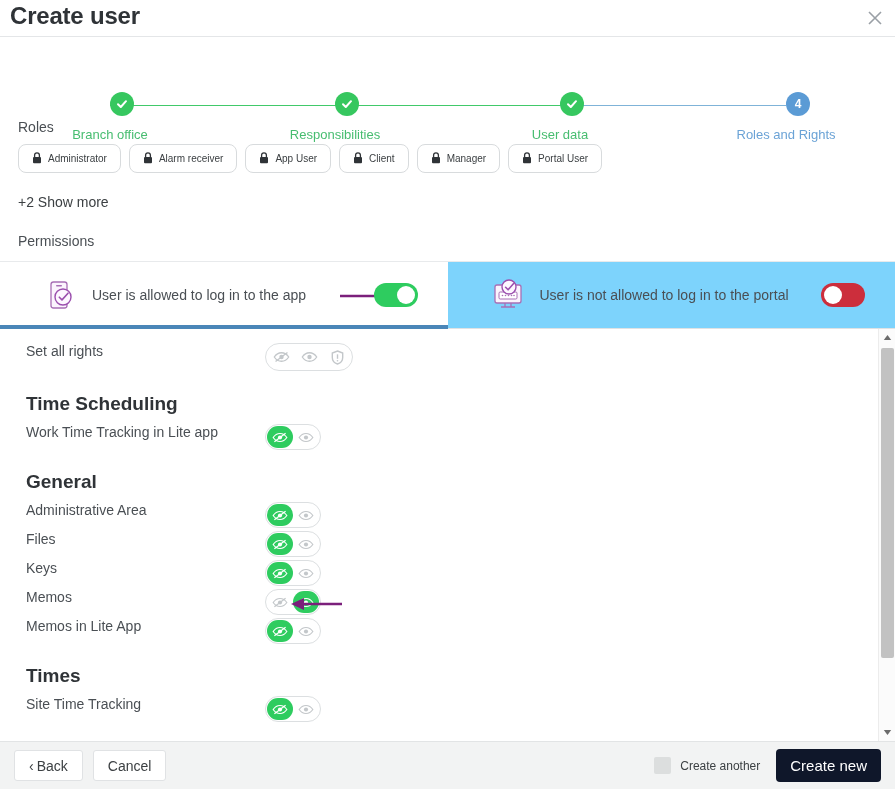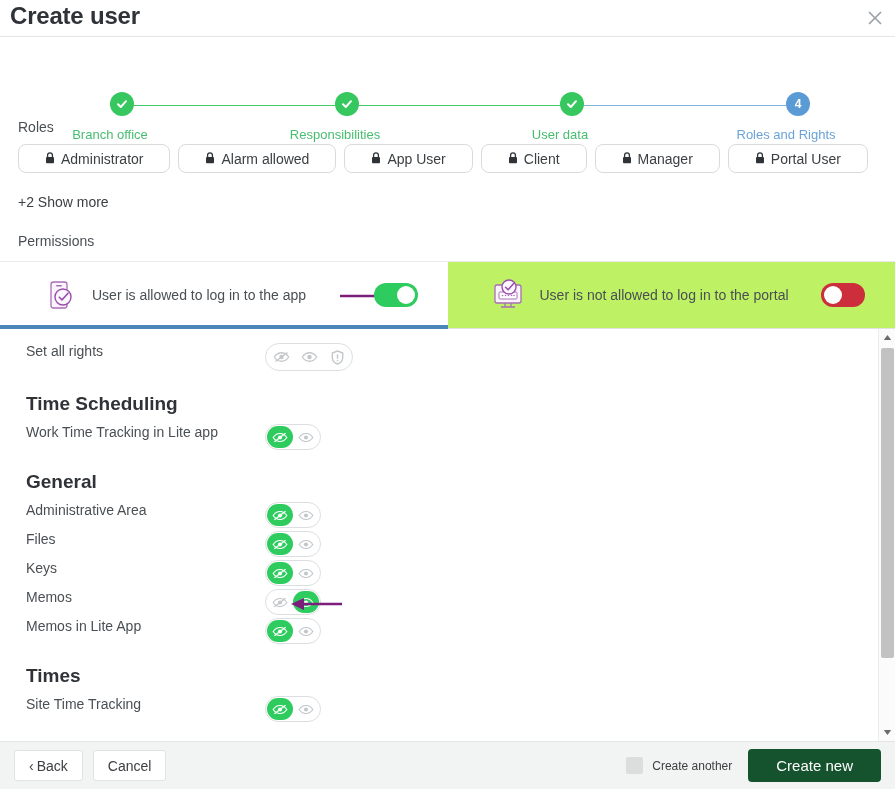--- a/index.html
+++ b/index.html
@@ -52,38 +52,38 @@
   .step-label.current { color:#6ba3d6; }
 
   
   .section-label { font-size:14px; color:#4a4f54; }
   .roles-wrap { padding: 4px 0 0 18px; }
   #roles-title { margin-bottom: 9px; }
   .chips { display:flex; gap:8px; }
   .chip {
     border:1px solid #d8dbdd; border-radius:8px; background:#fff;
     height:29px; display:flex; align-items:center; gap:6px;
-    padding: 0 26px; font-size:14px; color:#3c4043; cursor:pointer;
+    padding: 0 13px; font-size:10px; color:#3c4043; cursor:pointer;
     white-space:nowrap;
   }
   .lock-icon { display:block; }
   .show-more {
     margin-top:21px; font-size:14px; color:#3c4043; cursor:pointer;
   }
   #permissions-title { margin-top: 23px; margin-bottom: 0; }
 
   
   .mode-cards { display:flex; margin-top:12px; height:68px; flex:0 0 68px; position:relative; }
   .mode-card {
     flex:1 1 50%; display:flex; align-items:center; gap:14px;
     padding-left:44px; position:relative; cursor:pointer;
     border-top:1px solid #e8eaec; border-bottom:1px solid #dfe2e4;
   }
   .mode-card.active { background:#fff; }
-  .mode-card.inactive { background:#bef264; }
+  .mode-card.inactive { background:#7dd3fc; }
   .mode-card.active::after {
     content:""; position:absolute; left:0; right:0; bottom:-1px; height:4px;
     background:#4a86b8;
   }
   .mode-text { font-size:14px; color:#4a4f54; flex:1; }
   .mode-icon { width:34px; height:34px; flex:0 0 34px; }
   .mode-icon svg { display:block; }
   .switch {
     width:44px; height:24px; border-radius:12px; position:relative;
     margin-right:30px; flex:0 0 44px; cursor:pointer;
@@ -156,22 +156,22 @@
     cursor:pointer; font-family:inherit;
     display:flex; align-items:center; gap:3px;
   }
   .spacer { flex:1; }
   .check-wrap { display:flex; align-items:center; gap:9px; cursor:pointer; }
   .checkbox {
     width:17px; height:17px; background:#dcdede; border-radius:2px;
   }
   .check-label { font-size:12px; color:#3c4043; }
   .btn-primary {
-    background:#14532d; border:none; border-radius:4px;
-    height:33px; padding:0 28px; font-size:15px; color:#fff;
+    background:#0f172a; border:none; border-radius:4px;
+    height:33px; padding:0 14px; font-size:15px; color:#fff;
     cursor:pointer; font-family:inherit; margin-left:6px;
   }
 </style>
 </head>
 <body>
 
 <div class="dialog">
 
   <div class="header">
     <div class="header-title">Create user</div>
@@ -228,21 +228,21 @@
               <path d="M2.6 5V3.3a2.4 2.4 0 0 1 4.8 0V5" stroke="#2f3337" stroke-width="1.3" fill="none"></path>
               <rect x="1" y="5" width="8" height="6.2" rx="1" fill="#2f3337"></rect>
             </svg></span>
         <span>Administrator</span>
       </div>
       <div class="chip">
         <span class="lock-icon"><svg width="10" height="12" viewBox="0 0 10 12">
               <path d="M2.6 5V3.3a2.4 2.4 0 0 1 4.8 0V5" stroke="#2f3337" stroke-width="1.3" fill="none"></path>
               <rect x="1" y="5" width="8" height="6.2" rx="1" fill="#2f3337"></rect>
             </svg></span>
-        <span>Alarm allowed</span>
+        <span>Alarm receiver</span>
       </div>
       <div class="chip">
         <span class="lock-icon"><svg width="10" height="12" viewBox="0 0 10 12">
               <path d="M2.6 5V3.3a2.4 2.4 0 0 1 4.8 0V5" stroke="#2f3337" stroke-width="1.3" fill="none"></path>
               <rect x="1" y="5" width="8" height="6.2" rx="1" fill="#2f3337"></rect>
             </svg></span>
         <span>App User</span>
       </div>
       <div class="chip">
         <span class="lock-icon"><svg width="10" height="12" viewBox="0 0 10 12">

